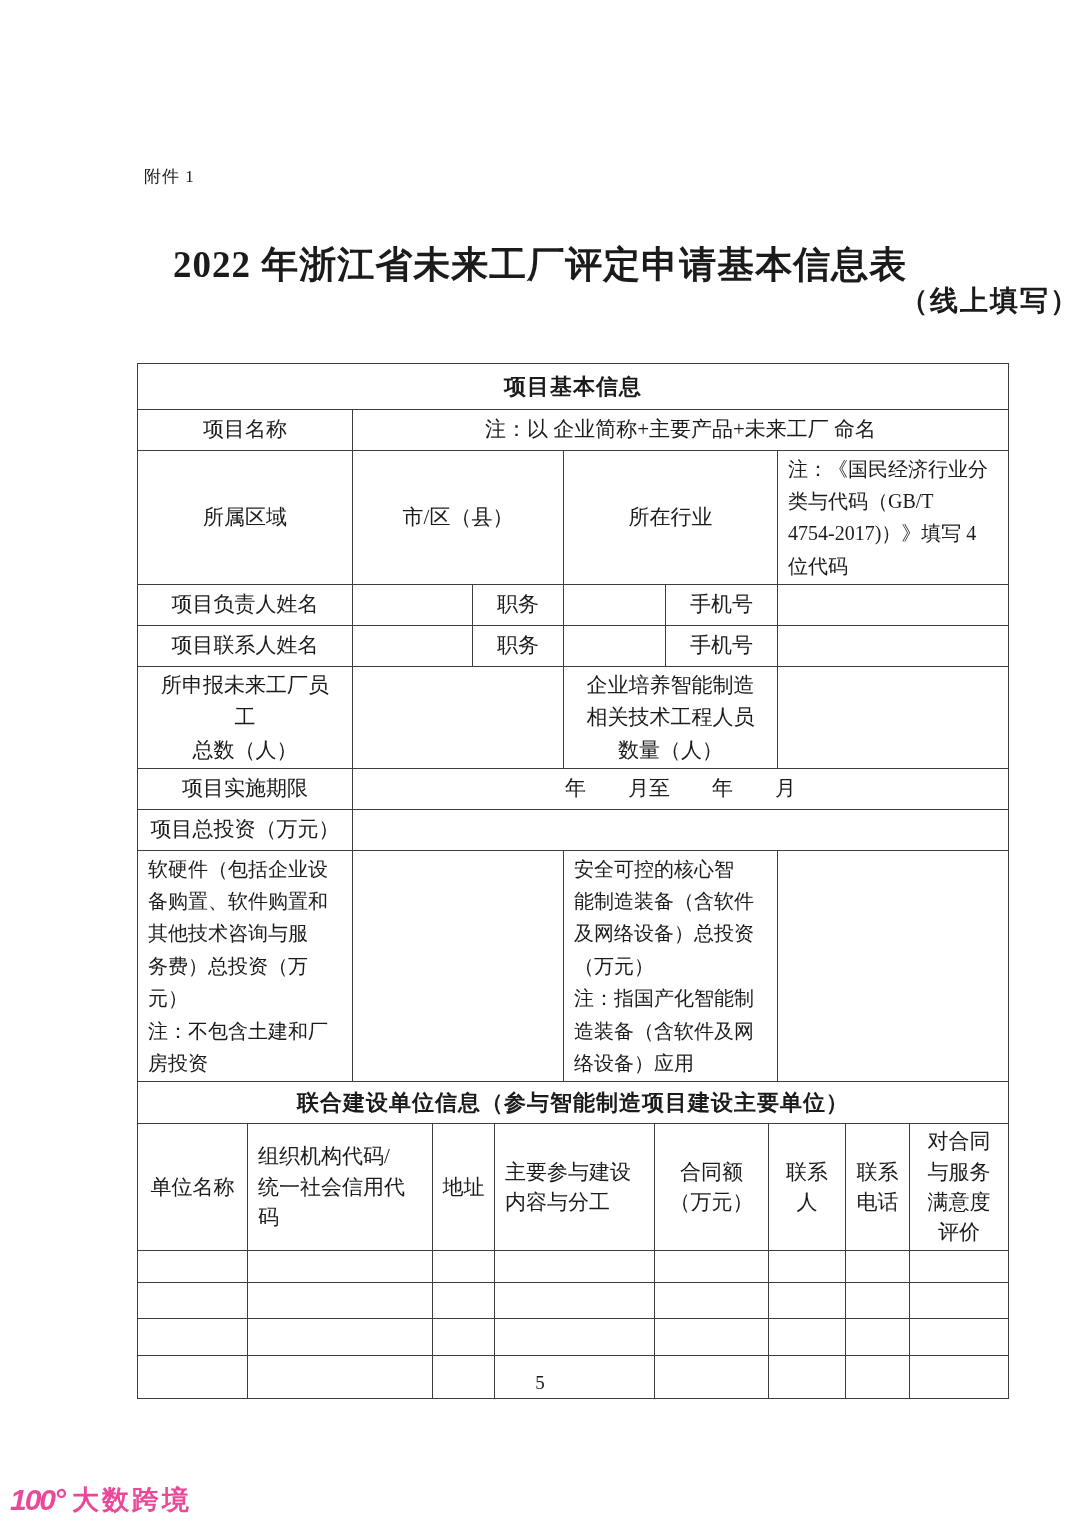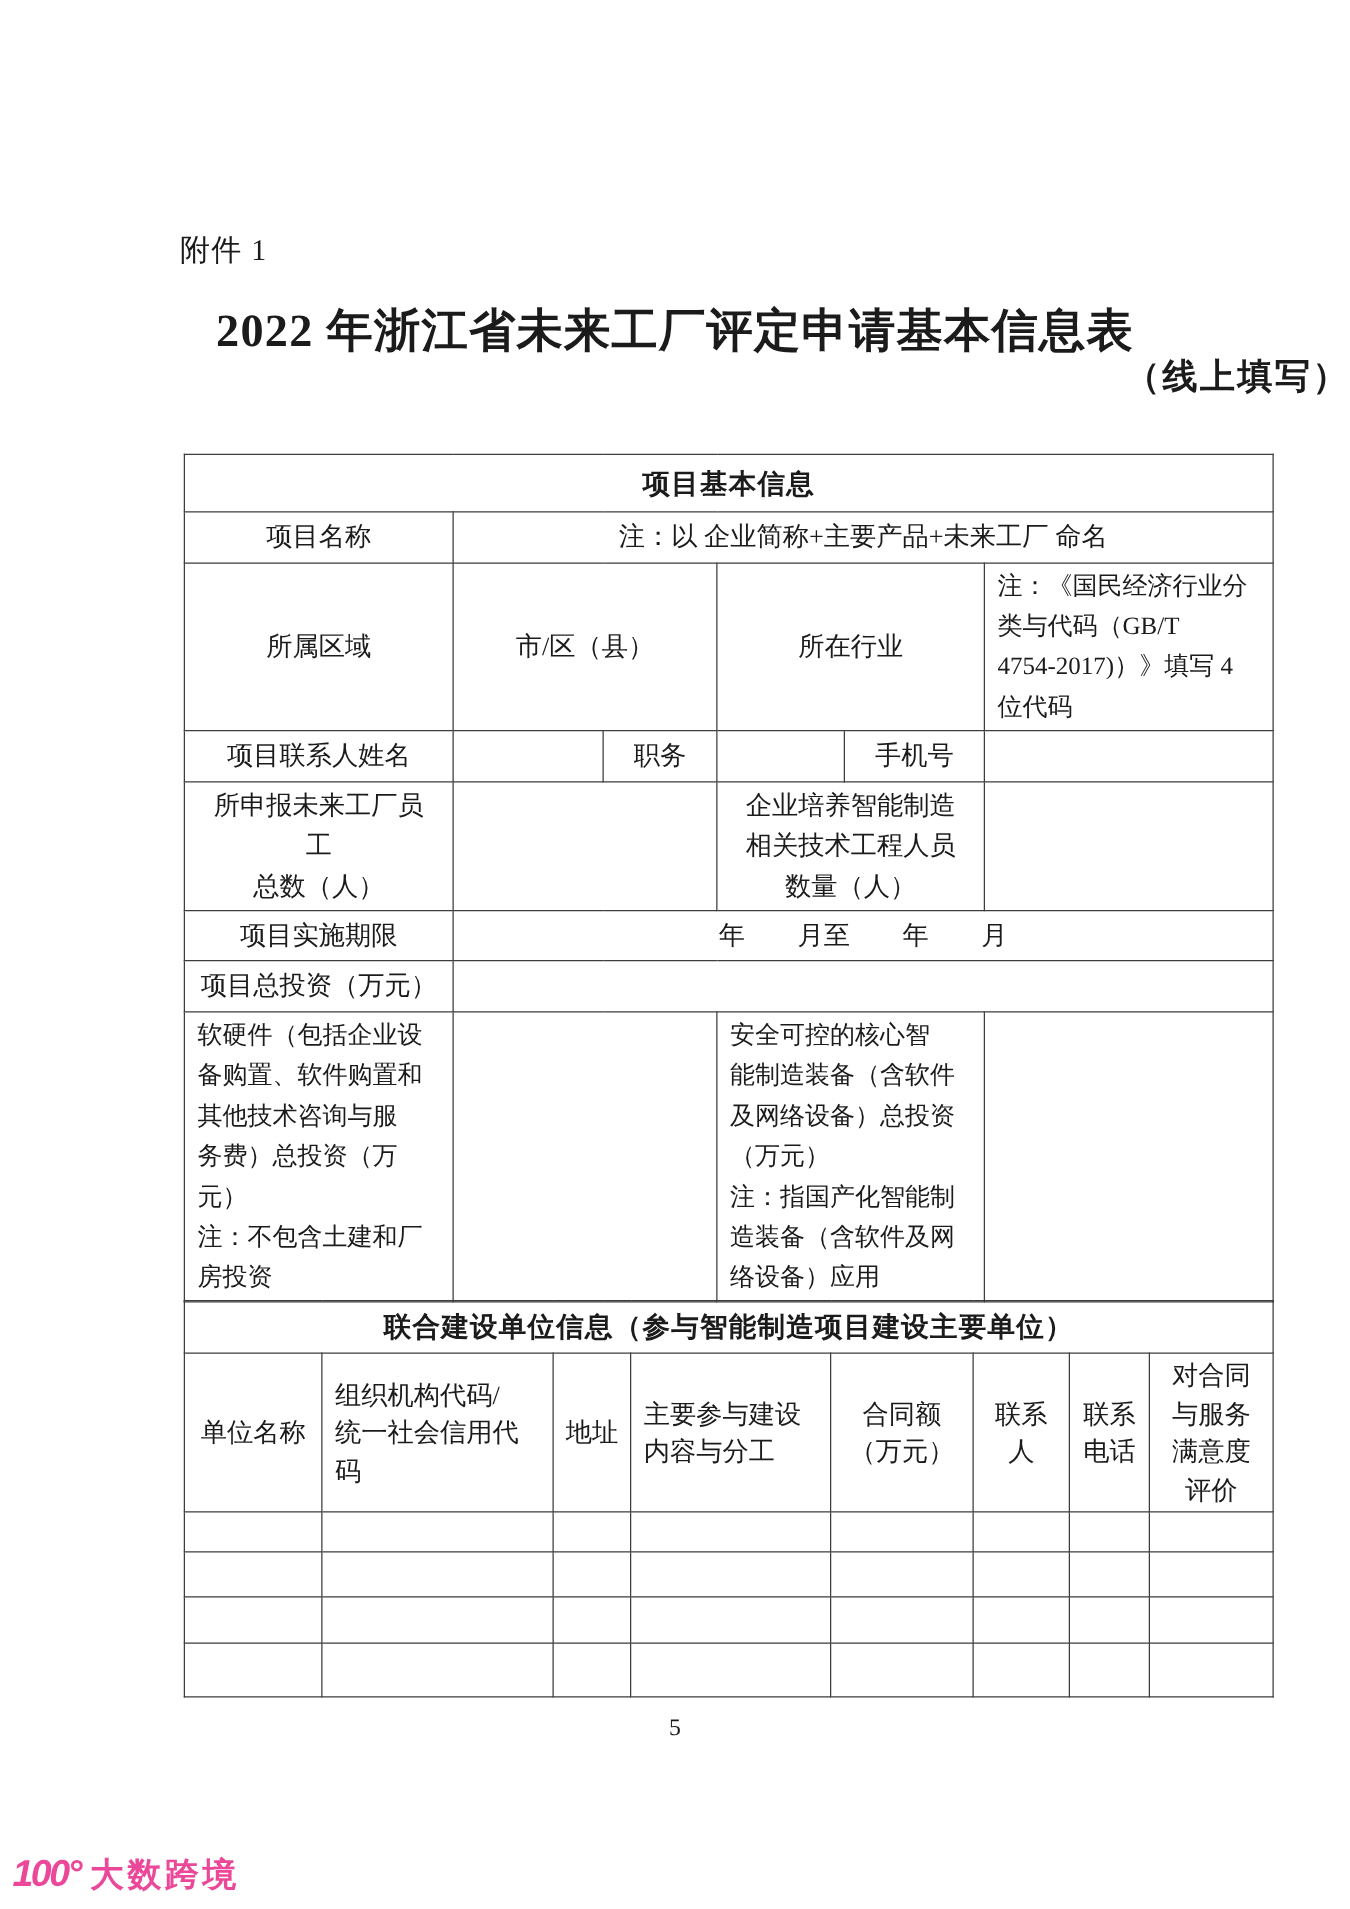--- a/index.html
+++ b/index.html
@@ -5,32 +5,32 @@
   html,body{margin:0;padding:0;background:#ffffff;}
   .page{
     position:relative;
     width:1080px;height:1527px;
     background:#ffffff;
     font-family:"Liberation Serif","DejaVu Serif",serif;
     color:#1b1b1b;
     overflow:hidden;
   }
   .attachment{
-    position:absolute;left:144px;top:184px;
-    font-size:24px;letter-spacing:1px;
+    position:absolute;left:144px;top:165px;
+    font-size:17px;letter-spacing:1px;
   }
   .title{
     position:absolute;left:0;right:0;top:226px;margin:14px;
     text-align:center;font-size:37px;font-weight:bold;letter-spacing:1px;
   }
   .subtitle{
     position:absolute;left:0;right:0;top:282px;
     text-align:right;font-size:28px;font-weight:bold;letter-spacing:2px;
   }
-  .tables{position:absolute;left:137px;top:363px;width:871px;margin-left:10px;}
+  .tables{position:absolute;left:137px;top:363px;width:871px;}
   table.t{
     border-collapse:collapse;table-layout:fixed;width:871px;
   }
   table.t2{margin-top:-1.6px;}
   .t td{
     border:1.6px solid #3d3d3d;
     font-size:21px;
     text-align:center;vertical-align:middle;
     padding:2px 6px;
     line-height:1.7;
@@ -99,20 +99,28 @@
           <td colspan="5">注：以 企业简称+主要产品+未来工厂 命名</td>
         </tr>
         <tr style="height:129px">
           <td>所属区域</td>
           <td colspan="2">市/区（县）</td>
           <td colspan="2">所在行业</td>
           <td class="left pre note">注：《国民经济行业分
 类与代码（GB/T
 4754-2017)）》填写 4
 位代码</td>
+        </tr>
+        <tr style="height:34px">
+          <td>项目负责人姓名</td>
+          <td></td>
+          <td>职务</td>
+          <td></td>
+          <td>手机号</td>
+          <td></td>
         </tr>
         <tr style="height:34px">
           <td>项目联系人姓名</td>
           <td></td>
           <td>职务</td>
           <td></td>
           <td>手机号</td>
           <td></td>
         </tr>
         <tr style="height:95px">

